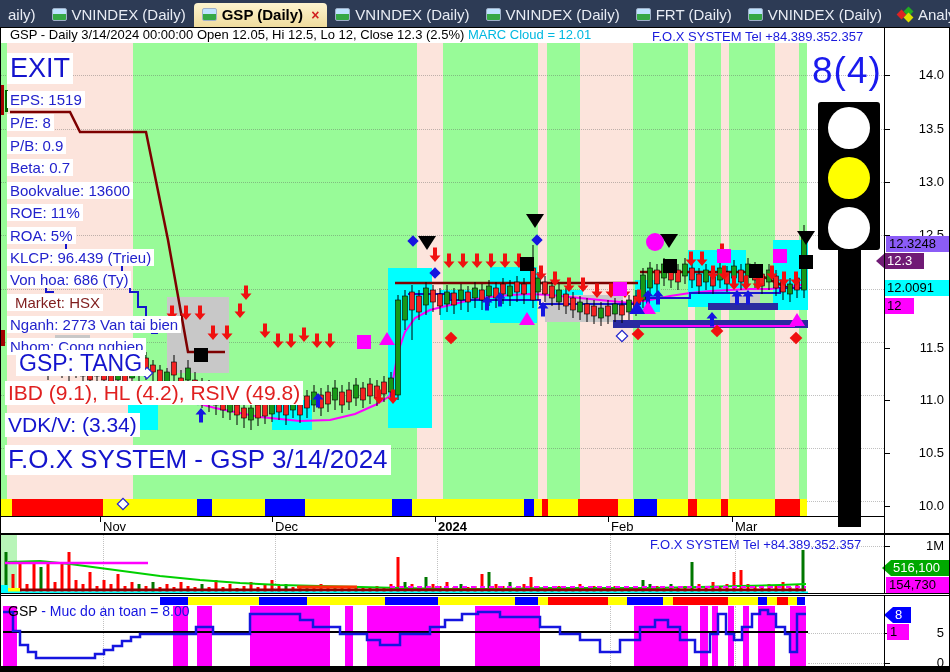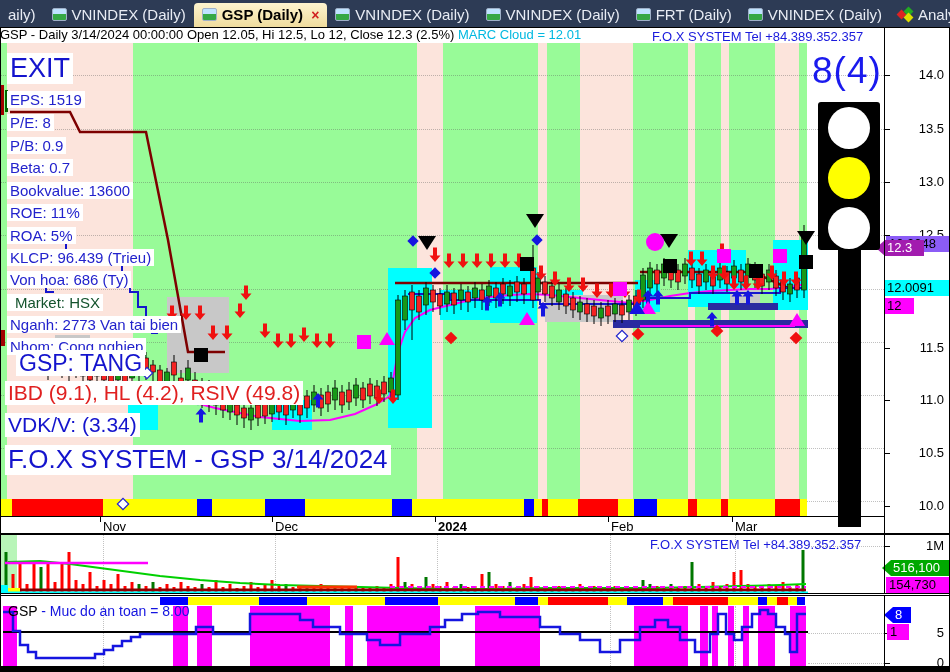--- a/index.html
+++ b/index.html
@@ -644,42 +644,42 @@
       <rect x="712" y="606" width="6" height="60" fill="#ff00ff"></rect>
       <rect x="728" y="606" width="6" height="60" fill="#ff00ff"></rect>
       <rect x="743" y="606" width="6" height="60" fill="#ff00ff"></rect>
       <rect x="758" y="606" width="17" height="60" fill="#ff00ff"></rect>
       <rect x="790" y="606" width="16" height="60" fill="#ff00ff"></rect>
       <line x1="3" y1="632" x2="808" y2="632" stroke="#000" stroke-width="2"></line>
       <polyline points="3,612 13,612 13,631 20,631 20,645 28,645 28,652 36,652 36,658 95,658 95,654 104,654 104,650 113,650 113,646 122,646 122,641 131,641 131,637 140,637 140,634 196,634 196,627 213,627 213,634 250,634 250,614 300,614 300,620 313,620 313,627 340,627 340,634 367,634 367,640 380,640 380,645 400,645 400,634 430,634 430,627 445,627 445,620 462,620 462,614 478,614 478,612 500,612 500,617 540,617 540,627 560,627 560,634 580,634 580,640 600,640 600,652 620,652 620,640 640,640 640,627 655,627 655,620 668,620 668,627 680,627 680,640 695,640 695,652 710,652 710,634 718,634 718,614 726,614 726,634 734,634 734,640 742,640 742,627 752,627 752,614 760,614 760,610 768,610 768,614 776,614 776,627 785,627 785,634 790,634 790,652 797,652 797,614 806,614" fill="none" stroke="#1515e0" stroke-width="2.5"></polyline>
     </svg>
 
   <div class="titlerow">
-    <span class="tb" style="padding-left:0">GSP - Daily 3/14/2024 00:00:00 Open 12.05, Hi 12.5, Lo 12, Close 12.3 (2.5%) </span><span class="tc">MARC Cloud = 12.01</span>
+    <span class="tb" style="padding-left:10px">GSP - Daily 3/14/2024 00:00:00 Open 12.05, Hi 12.5, Lo 12, Close 12.3 (2.5%) </span><span class="tc">MARC Cloud = 12.01</span>
   </div>
   <div class="rightsig" style="left:652px;top:29px">F.O.X SYSTEM Tel +84.389.352.357</div>
 
   <div class="rightsig" style="left:650px;top:537px">F.O.X SYSTEM Tel +84.389.352.357</div>
 
   <div class="ovl" style="left:8px;top:603px;font-size:14px;background:transparent;padding:0">
     <span style="color:#000">GSP </span><span style="color:#1414e0">- Muc do an toan = 8.00</span>
   </div>
 
   <div id="gen">
       <div class="ovl" style="left: 7px; top: 53px; font-size: 27px; color: rgb(20, 20, 205);">EXIT</div>
       <div class="ovl" style="left: 7px; top: 91px; font-size: 15px; color: rgb(34, 34, 204);">EPS: 1519</div>
       <div class="ovl" style="left: 7px; top: 114px; font-size: 15px; color: rgb(34, 34, 204);">P/E: 8</div>
       <div class="ovl" style="left: 7px; top: 137px; font-size: 15px; color: rgb(34, 34, 204);">P/B: 0.9</div>
       <div class="ovl" style="left: 7px; top: 159px; font-size: 15px; color: rgb(34, 34, 204);">Beta: 0.7</div>
       <div class="ovl" style="left: 7px; top: 182px; font-size: 15px; color: rgb(34, 34, 204);">Bookvalue: 13600</div>
       <div class="ovl" style="left: 7px; top: 204px; font-size: 15px; color: rgb(34, 34, 204);">ROE: 11%</div>
       <div class="ovl" style="left: 7px; top: 227px; font-size: 15px; color: rgb(34, 34, 204);">ROA: 5%</div>
       <div class="ovl" style="left: 7px; top: 249px; font-size: 15px; color: rgb(34, 34, 204);">KLCP: 96.439 (Trieu)</div>
       <div class="ovl" style="left: 7px; top: 271px; font-size: 15px; color: rgb(34, 34, 204);">Von hoa: 686 (Ty)</div>
-      <div class="ovl" style="left: 7px; top: 294px; font-size: 15px; color: #14532d; padding-left: 8px;">Market: HSX</div>
+      <div class="ovl" style="left: 7px; top: 294px; font-size: 15px; color: #7f1d1d; padding-left: 8px;">Market: HSX</div>
       <div class="ovl" style="left: 7px; top: 316px; font-size: 15px; color: rgb(34, 34, 204);">Nganh: 2773 Van tai bien</div>
       <div class="ovl" style="left: 7px; top: 338px; font-size: 15px; color: rgb(34, 34, 204);">Nhom: Cong nghiep</div>
       <div class="ovl" style="left: 16px; top: 350px; font-size: 23px; color: rgb(20, 20, 205);">GSP: TANG</div>
       <div class="ovl" style="left: 5px; top: 381px; font-size: 21px; color: rgb(224, 32, 32);">IBD (9.1), HL (4.2), RSIV (49.8)</div>
       <div class="ovl" style="left: 5px; top: 413px; font-size: 21px; color: rgb(20, 20, 205);">VDK/V:  (3.34)</div>
       <div class="ovl" style="left: 5px; top: 445px; font-size: 26px; color: rgb(20, 20, 205);">F.O.X SYSTEM - GSP 3/14/2024</div>
       <div class="axis-lbl" style="left: 884px; top: 67px;">14.0</div>
       <div class="tick" style="left: 884px; top: 75px;"></div>
       <div class="axis-lbl" style="left: 884px; top: 121px;">13.5</div>
       <div class="tick" style="left: 884px; top: 129px;"></div>
@@ -695,21 +695,21 @@
       <div class="tick" style="left: 884px; top: 453px;"></div>
       <div class="axis-lbl" style="left: 884px; top: 498px;">10.0</div>
       <div class="tick" style="left: 884px; top: 506px;"></div>
       <div class="axis-lbl" style="left: 884px; top: 538px;">1M</div>
       <div class="tick" style="left: 884px; top: 546px;"></div>
       <div class="axis-lbl" style="left: 884px; top: 625px;">5</div>
       <div class="tick" style="left: 884px; top: 633px;"></div>
       <div class="axis-lbl" style="left: 884px; top: 655px;">0</div>
       <div class="tick" style="left: 884px; top: 663px;"></div>
       <div class="tag" style="left: 886px; top: 236px; min-width: 64px; background: #8b5cf6; color: rgb(0, 0, 0);">12.3248</div>
-      <div class="tag arrow" style="left: 876px; top: 240px; min-width: 48px; background: #a21caf; color: rgb(255, 255, 255);">12.3</div>
+      <div class="tag arrow" style="left: 876px; top: 253px; min-width: 48px; background: #701a75; color: rgb(255, 255, 255);">12.3</div>
       <div class="tag" style="left: 884px; top: 280px; min-width: 66px; background: rgb(0, 255, 255); color: rgb(0, 0, 0);">12.0091</div>
       <div class="tag" style="left: 884px; top: 298px; min-width: 30px; background: rgb(255, 0, 255); color: rgb(0, 0, 0);">12</div>
       <div class="tag arrow" style="left: 882px; top: 560px; min-width: 68px; background: rgb(0, 168, 0); color: rgb(255, 255, 255);">516,100</div>
       <div class="tag" style="left: 886px; top: 577px; min-width: 64px; background: rgb(255, 0, 255); color: rgb(0, 0, 0);">154,730</div>
       <div class="tag arrow" style="left: 884px; top: 607px; min-width: 27px; background: rgb(0, 0, 255); color: rgb(255, 255, 255);">8</div>
       <div class="tag" style="left: 887px; top: 624px; min-width: 22px; background: rgb(255, 0, 255); color: rgb(0, 0, 0);">1</div>
       <div class="xaxisrow" style="left: 0px; top: 517px; width: 884px; height: 16px;">
         <div class="xtick" style="left: 100px;"></div>
         <div class="xlab" style="left: 103px;">Nov</div>
         <div class="xtick" style="left: 272px;"></div>

